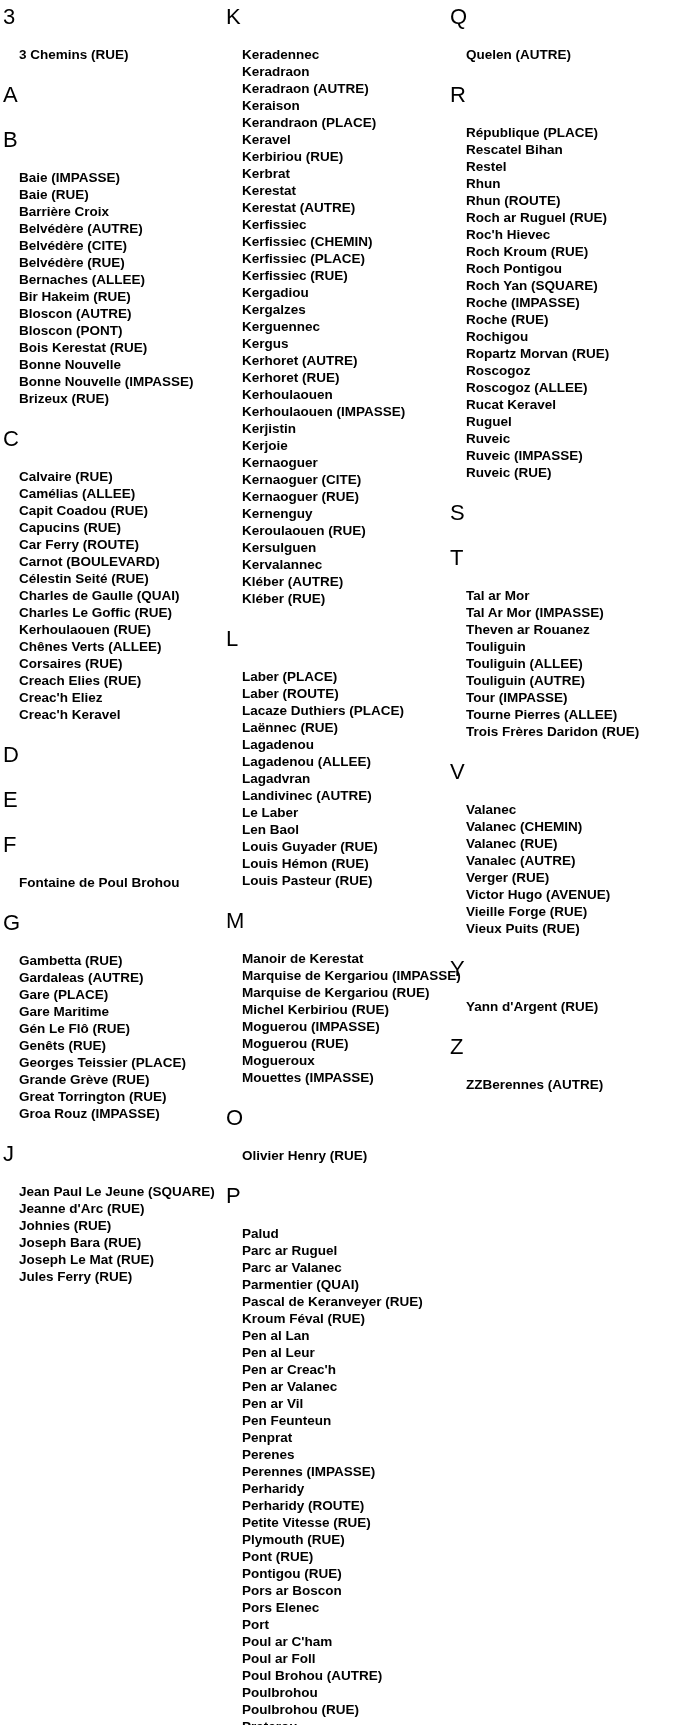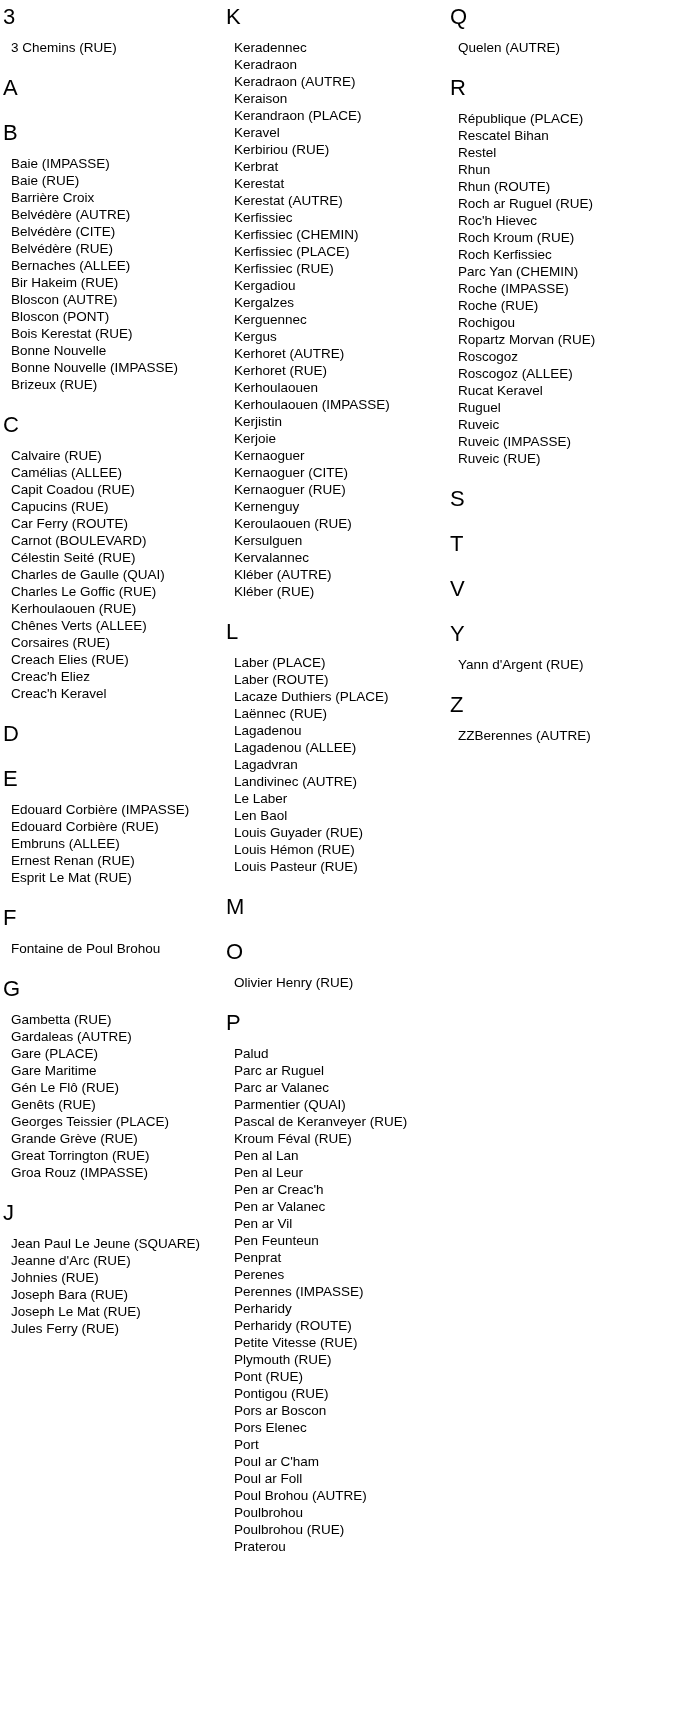--- a/index.html
+++ b/index.html
@@ -26,22 +26,23 @@
   section.letter-section { margin: 0; }
   h2.letter-heading {
     font-size: 22px;
     font-weight: 400;
     line-height: 26px;
     margin: 19px 0 9px 0;
   }
   section.letter-section:first-child h2.letter-heading { margin-top: 0; }
   ul.street-list {
     list-style: none;
-    margin: 8px;
+    margin: 16px;
     padding: 0;
+    font-weight: bold;
   }
   li.street-item {
     font-size: 13.5px;
     line-height: 17px;
     white-space: nowrap;
     cursor: pointer;
   }
 </style>
 </head>
 <body>
@@ -94,27 +95,20 @@
           <li class="street-item">Creach Elies (RUE)</li>
           <li class="street-item">Creac'h Eliez</li>
           <li class="street-item">Creac'h Keravel</li>
         </ul>
       </section>
       <section class="letter-section">
         <h2 class="letter-heading">D</h2>
       </section>
       <section class="letter-section">
         <h2 class="letter-heading">E</h2>
-        <ul class="street-list">
-          <li class="street-item">Edouard Corbière (IMPASSE)</li>
-          <li class="street-item">Edouard Corbière (RUE)</li>
-          <li class="street-item">Embruns (ALLEE)</li>
-          <li class="street-item">Ernest Renan (RUE)</li>
-          <li class="street-item">Esprit Le Mat (RUE)</li>
-        </ul>
       </section>
       <section class="letter-section">
         <h2 class="letter-heading">F</h2>
         <ul class="street-list">
           <li class="street-item">Fontaine de Poul Brohou</li>
         </ul>
       </section>
       <section class="letter-section">
         <h2 class="letter-heading">G</h2>
         <ul class="street-list">
@@ -194,20 +188,30 @@
           <li class="street-item">Landivinec (AUTRE)</li>
           <li class="street-item">Le Laber</li>
           <li class="street-item">Len Baol</li>
           <li class="street-item">Louis Guyader (RUE)</li>
           <li class="street-item">Louis Hémon (RUE)</li>
           <li class="street-item">Louis Pasteur (RUE)</li>
         </ul>
       </section>
       <section class="letter-section">
         <h2 class="letter-heading">M</h2>
+        <ul class="street-list">
+          <li class="street-item">Manoir de Kerestat</li>
+          <li class="street-item">Marquise de Kergariou (IMPASSE)</li>
+          <li class="street-item">Marquise de Kergariou (RUE)</li>
+          <li class="street-item">Michel Kerbiriou (RUE)</li>
+          <li class="street-item">Moguerou (IMPASSE)</li>
+          <li class="street-item">Moguerou (RUE)</li>
+          <li class="street-item">Mogueroux</li>
+          <li class="street-item">Mouettes (IMPASSE)</li>
+        </ul>
       </section>
       <section class="letter-section">
         <h2 class="letter-heading">O</h2>
         <ul class="street-list">
           <li class="street-item">Olivier Henry (RUE)</li>
         </ul>
       </section>
       <section class="letter-section">
         <h2 class="letter-heading">P</h2>
         <ul class="street-list">
@@ -255,43 +259,64 @@
         <h2 class="letter-heading">R</h2>
         <ul class="street-list">
           <li class="street-item">République (PLACE)</li>
           <li class="street-item">Rescatel Bihan</li>
           <li class="street-item">Restel</li>
           <li class="street-item">Rhun</li>
           <li class="street-item">Rhun (ROUTE)</li>
           <li class="street-item">Roch ar Ruguel (RUE)</li>
           <li class="street-item">Roc'h Hievec</li>
           <li class="street-item">Roch Kroum (RUE)</li>
-          <li class="street-item">Roch Kerfissiec</li>
-          <li class="street-item">Parc Yan (CHEMIN)</li>
+          <li class="street-item">Roch Pontigou</li>
+          <li class="street-item">Roch Yan (SQUARE)</li>
           <li class="street-item">Roche (IMPASSE)</li>
           <li class="street-item">Roche (RUE)</li>
           <li class="street-item">Rochigou</li>
           <li class="street-item">Ropartz Morvan (RUE)</li>
           <li class="street-item">Roscogoz</li>
           <li class="street-item">Roscogoz (ALLEE)</li>
           <li class="street-item">Rucat Keravel</li>
           <li class="street-item">Ruguel</li>
           <li class="street-item">Ruveic</li>
           <li class="street-item">Ruveic (IMPASSE)</li>
           <li class="street-item">Ruveic (RUE)</li>
         </ul>
       </section>
       <section class="letter-section">
         <h2 class="letter-heading">S</h2>
       </section>
       <section class="letter-section">
         <h2 class="letter-heading">T</h2>
+        <ul class="street-list">
+          <li class="street-item">Tal ar Mor</li>
+          <li class="street-item">Tal Ar Mor (IMPASSE)</li>
+          <li class="street-item">Theven ar Rouanez</li>
+          <li class="street-item">Touliguin</li>
+          <li class="street-item">Touliguin (ALLEE)</li>
+          <li class="street-item">Touliguin (AUTRE)</li>
+          <li class="street-item">Tour (IMPASSE)</li>
+          <li class="street-item">Tourne Pierres (ALLEE)</li>
+          <li class="street-item">Trois Frères Daridon (RUE)</li>
+        </ul>
       </section>
       <section class="letter-section">
         <h2 class="letter-heading">V</h2>
+        <ul class="street-list">
+          <li class="street-item">Valanec</li>
+          <li class="street-item">Valanec (CHEMIN)</li>
+          <li class="street-item">Valanec (RUE)</li>
+          <li class="street-item">Vanalec (AUTRE)</li>
+          <li class="street-item">Verger (RUE)</li>
+          <li class="street-item">Victor Hugo (AVENUE)</li>
+          <li class="street-item">Vieille Forge (RUE)</li>
+          <li class="street-item">Vieux Puits (RUE)</li>
+        </ul>
       </section>
       <section class="letter-section">
         <h2 class="letter-heading">Y</h2>
         <ul class="street-list">
           <li class="street-item">Yann d'Argent (RUE)</li>
         </ul>
       </section>
       <section class="letter-section">
         <h2 class="letter-heading">Z</h2>
         <ul class="street-list">

